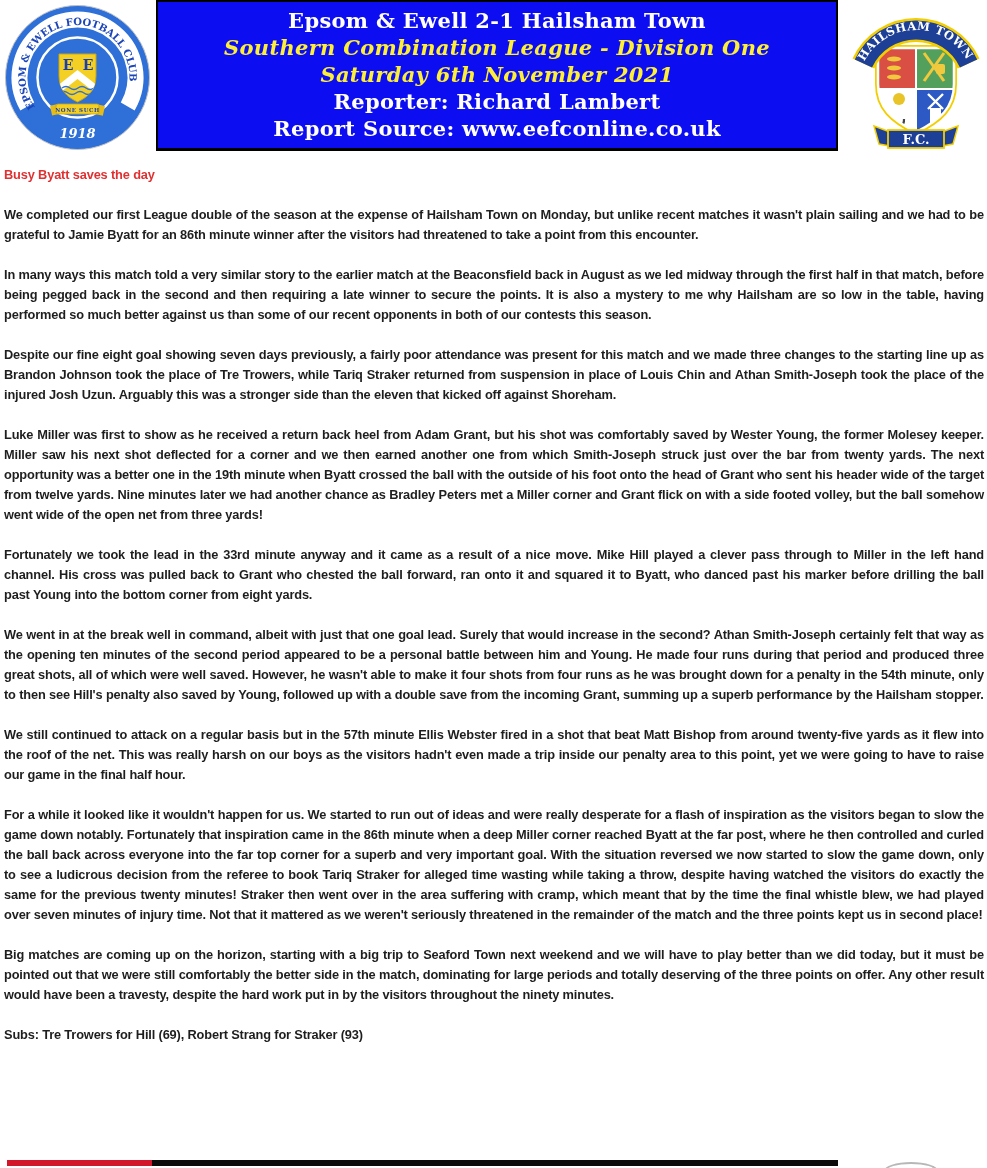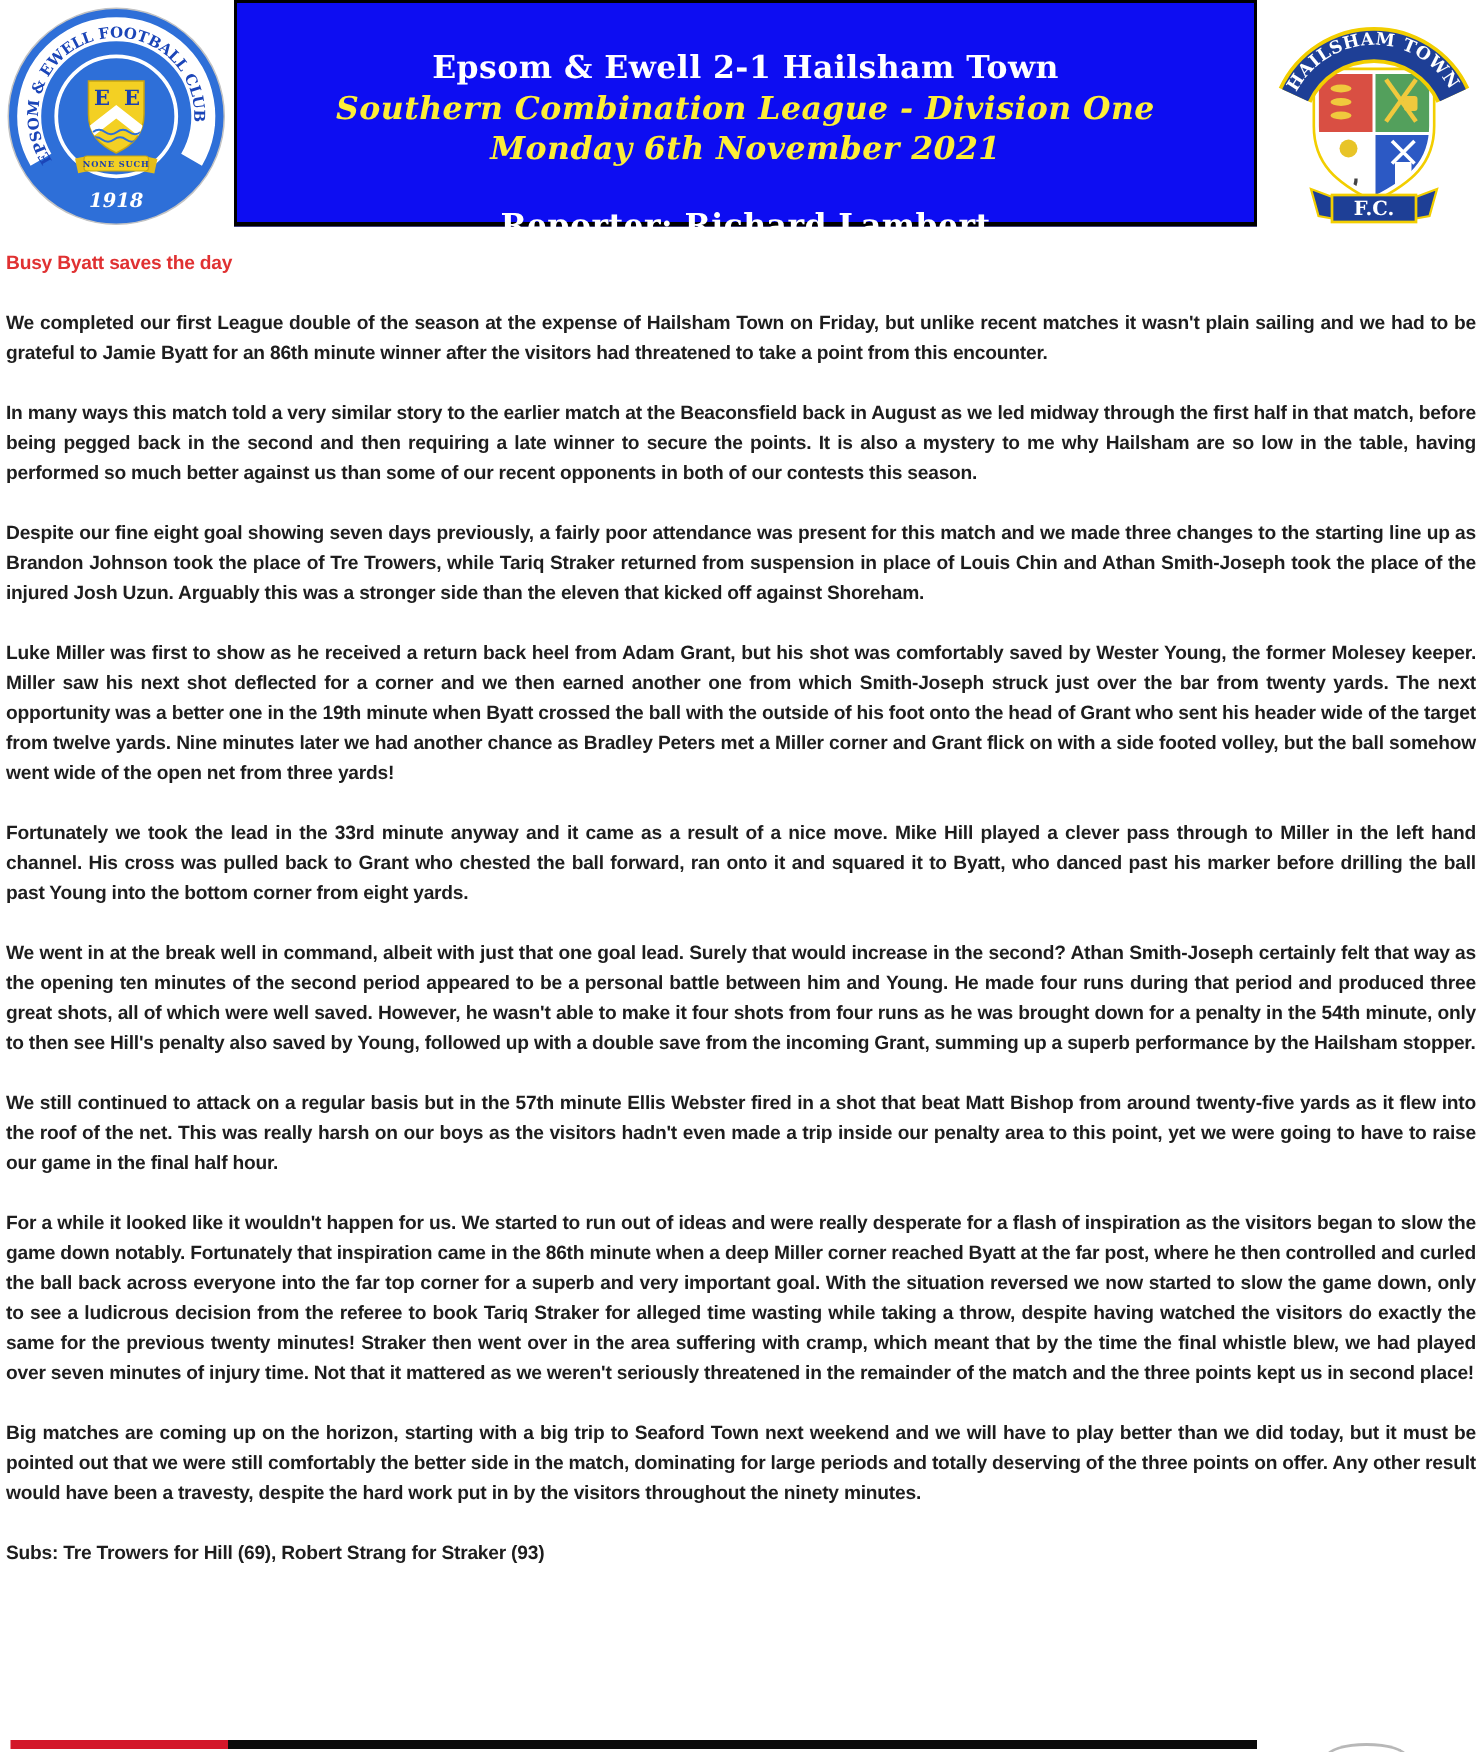--- a/index.html
+++ b/index.html
@@ -17,21 +17,21 @@
   #banner{
     position:absolute;left:156px;top:0;width:678px;height:141px;
     background:#0d0df2;
     border:2px solid #000;border-bottom-width:3px;
     text-align:center;
     font-family:"DejaVu Serif",serif;
     font-weight:bold;
     padding-top:5px;
   }
   .banner-line{line-height:27px;font-size:21px;letter-spacing:0.3px;}
-  .banner-line.white{color:#ffffff;margin-top:24px;}
+  .banner-line.white{color:#ffffff;}
   .banner-line.yellow{color:#fdee38;font-style:italic;}
   
   #report{
     position:absolute;left:4px;top:160px;width:980px;
     color:#1e1e1e;
     font-weight:bold;
     font-size:12.8px;
     line-height:20px;
     letter-spacing:-0.15px;
   }
@@ -82,21 +82,21 @@
         <rect x="93" y="101" width="7" height="10" fill="#e3bc1a" transform="rotate(12 96 106)"></rect>
         <rect x="52" y="100" width="43" height="10" rx="2" fill="#f3d023" stroke="#caa50f" stroke-width="0.8"></rect>
         <text x="73.5" y="107.5" text-anchor="middle" font-family="DejaVu Serif, serif" font-size="5.5" font-weight="bold" fill="#1b3fae" letter-spacing="0.6">NONE SUCH</text>
         <text x="73.5" y="134" text-anchor="middle" font-family="DejaVu Serif, serif" font-size="13" font-weight="bold" font-style="italic" fill="#ffffff">1918</text>
       </svg>
     </div>
 
     <div id="banner">
       <div class="banner-line white">Epsom &amp; Ewell 2-1 Hailsham Town</div>
       <div class="banner-line yellow">Southern Combination League - Division One</div>
-      <div class="banner-line yellow">Monday 6th November 2021</div>
+      <div class="banner-line yellow">Saturday 6th November 2021</div>
       <div class="banner-line white">Reporter: Richard Lambert</div>
       <div class="banner-line white">Report Source: www.eefconline.co.uk</div>
     </div>
 
     <div class="badge-away">
       <svg viewBox="0 0 140 154" width="140" height="154">
         <defs>
           <clipPath id="htShieldClip">
             <path d="M32 46 L108 46 L108 82 C108 106 94 118 70 130 C46 118 32 106 32 82 Z"></path>
           </clipPath>
@@ -136,21 +136,21 @@
         <path d="M44 130 L28 124 L33 142 L44 144 Z" fill="#1e3f96" stroke="#f2ce00" stroke-width="1.5"></path>
         <path d="M96 130 L112 124 L107 142 L96 144 Z" fill="#1e3f96" stroke="#f2ce00" stroke-width="1.5"></path>
         <rect x="42" y="128" width="56" height="18" fill="#1e3f96" stroke="#f2ce00" stroke-width="1.8"></rect>
         <text x="70" y="141.5" text-anchor="middle" font-family="DejaVu Serif, serif" font-size="13" font-weight="bold" fill="#ffffff">F.C.</text>
       </svg>
     </div>
   </div>
 
   <div id="report">
     <p class="headline">Busy Byatt saves the day</p>
-    <p>We completed our first League double of the season at the expense of Hailsham Town on Friday, but unlike recent matches it wasn't plain sailing and we had to be grateful to Jamie Byatt for an 86th minute winner after the visitors had threatened to take a point from this encounter.</p>
+    <p>We completed our first League double of the season at the expense of Hailsham Town on Monday, but unlike recent matches it wasn't plain sailing and we had to be grateful to Jamie Byatt for an 86th minute winner after the visitors had threatened to take a point from this encounter.</p>
     <p>In many ways this match told a very similar story to the earlier match at the Beaconsfield back in August as we led midway through the first half in that match, before being pegged back in the second and then requiring a late winner to secure the points. It is also a mystery to me why Hailsham are so low in the table, having performed so much better against us than some of our recent opponents in both of our contests this season.</p>
     <p>Despite our fine eight goal showing seven days previously, a fairly poor attendance was present for this match and we made three changes to the starting line up as Brandon Johnson took the place of Tre Trowers, while Tariq Straker returned from suspension in place of Louis Chin and Athan Smith-Joseph took the place of the injured Josh Uzun. Arguably this was a stronger side than the eleven that kicked off against Shoreham.</p>
     <p>Luke Miller was first to show as he received a return back heel from Adam Grant, but his shot was comfortably saved by Wester Young, the former Molesey keeper. Miller saw his next shot deflected for a corner and we then earned another one from which Smith-Joseph struck just over the bar from twenty yards. The next opportunity was a better one in the 19th minute when Byatt crossed the ball with the outside of his foot onto the head of Grant who sent his header wide of the target from twelve yards. Nine minutes later we had another chance as Bradley Peters met a Miller corner and Grant flick on with a side footed volley, but the ball somehow went wide of the open net from three yards!</p>
     <p>Fortunately we took the lead in the 33rd minute anyway and it came as a result of a nice move. Mike Hill played a clever pass through to Miller in the left hand channel. His cross was pulled back to Grant who chested the ball forward, ran onto it and squared it to Byatt, who danced past his marker before drilling the ball past Young into the bottom corner from eight yards.</p>
     <p>We went in at the break well in command, albeit with just that one goal lead. Surely that would increase in the second? Athan Smith-Joseph certainly felt that way as the opening ten minutes of the second period appeared to be a personal battle between him and Young. He made four runs during that period and produced three great shots, all of which were well saved. However, he wasn't able to make it four shots from four runs as he was brought down for a penalty in the 54th minute, only to then see Hill's penalty also saved by Young, followed up with a double save from the incoming Grant, summing up a superb performance by the Hailsham stopper.</p>
     <p>We still continued to attack on a regular basis but in the 57th minute Ellis Webster fired in a shot that beat Matt Bishop from around twenty-five yards as it flew into the roof of the net. This was really harsh on our boys as the visitors hadn't even made a trip inside our penalty area to this point, yet we were going to have to raise our game in the final half hour.</p>
     <p>For a while it looked like it wouldn't happen for us. We started to run out of ideas and were really desperate for a flash of inspiration as the visitors began to slow the game down notably. Fortunately that inspiration came in the 86th minute when a deep Miller corner reached Byatt at the far post, where he then controlled and curled the ball back across everyone into the far top corner for a superb and very important goal. With the situation reversed we now started to slow the game down, only to see a ludicrous decision from the referee to book Tariq Straker for alleged time wasting while taking a throw, despite having watched the visitors do exactly the same for the previous twenty minutes! Straker then went over in the area suffering with cramp, which meant that by the time the final whistle blew, we had played over seven minutes of injury time. Not that it mattered as we weren't seriously threatened in the remainder of the match and the three points kept us in second place!</p>
     <p>Big matches are coming up on the horizon, starting with a big trip to Seaford Town next weekend and we will have to play better than we did today, but it must be pointed out that we were still comfortably the better side in the match, dominating for large periods and totally deserving of the three points on offer. Any other result would have been a travesty, despite the hard work put in by the visitors throughout the ninety minutes.</p>
     <p>Subs: Tre Trowers for Hill (69), Robert Strang for Straker (93)</p>
   </div>

